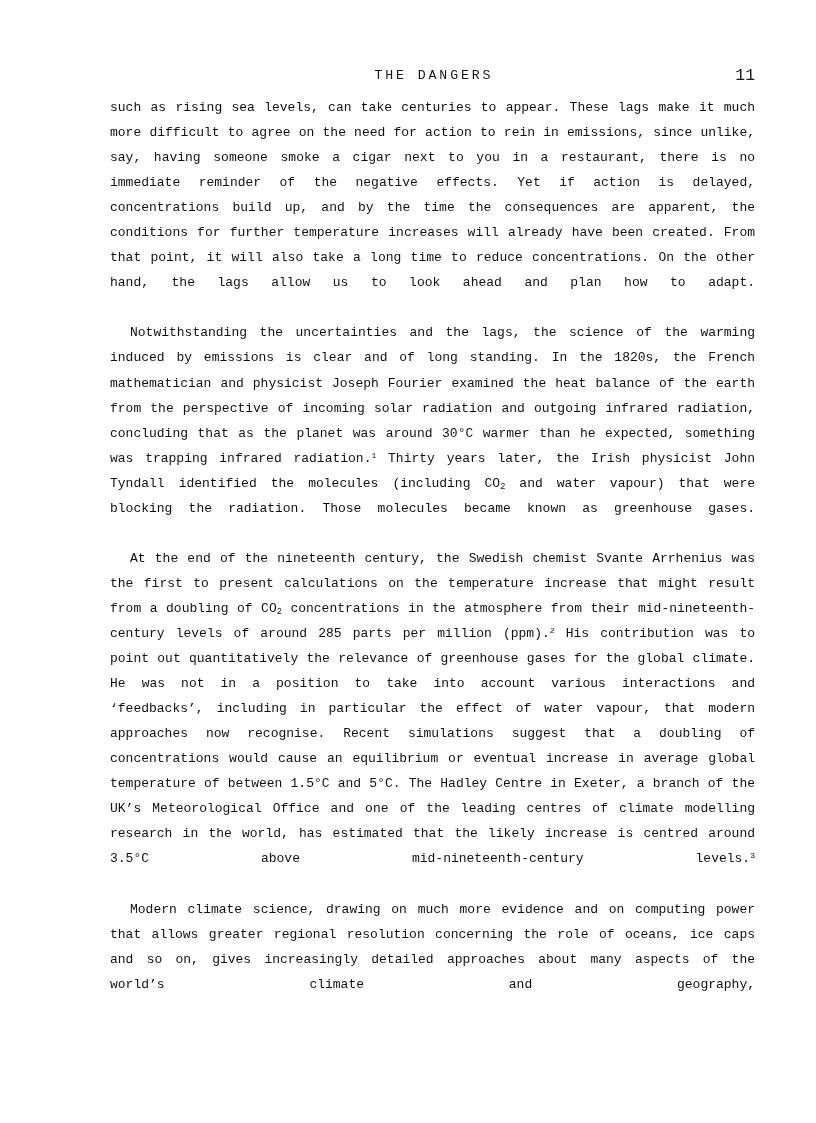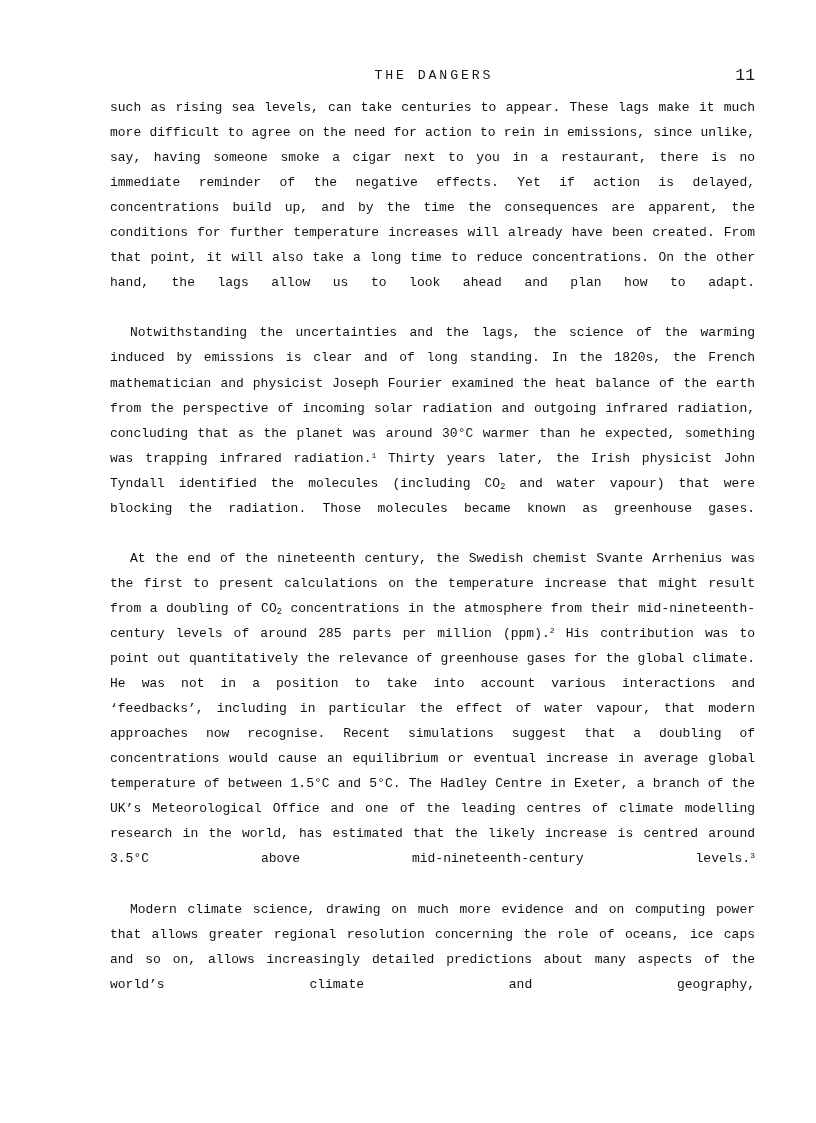--- a/index.html
+++ b/index.html
@@ -115,16 +115,16 @@
 
   <div class="running-head">
     <div class="running-head-title">THE DANGERS</div>
     <div class="running-head-folio">11</div>
   </div>
 
   <div class="textblock">
       <p class="continued">such as rising sea levels, can take centuries to appear. These lags make it much more difficult to agree on the need for action to rein in emissions, since unlike, say, having someone smoke a cigar next to you in a restaurant, there is no immediate reminder of the negative effects. Yet if action is delayed, concentrations build up, and by the time the consequences are apparent, the conditions for further temperature increases will already have been created. From that point, it will also take a long time to reduce concentrations. On the other hand, the lags allow us to look ahead and plan how to adapt.</p>
       <p class="indented">Notwithstanding the uncertainties and the lags, the science of the warming induced by emissions is clear and of long standing. In the 1820s, the French mathematician and physicist Joseph Fourier examined the heat balance of the earth from the perspective of incoming solar radiation and outgoing infrared radiation, concluding that as the planet was around 30°C warmer than he expected, something was trapping infrared radiation.<sup class="fn">1</sup> Thirty years later, the Irish physicist John Tyndall identified the molecules (including CO<sub class="sb">2</sub> and water vapour) that were blocking the radiation. Those molecules became known as greenhouse gases.</p>
       <p class="indented">At the end of the nineteenth century, the Swedish chemist Svante Arrhenius was the first to present calculations on the temperature increase that might result from a doubling of CO<sub class="sb">2</sub> concentrations in the atmosphere from their mid-nineteenth-century levels of around 285 parts per million (ppm).<sup class="fn">2</sup> His contribution was to point out quantitatively the relevance of greenhouse gases for the global climate. He was not in a position to take into account various interactions and ‘feedbacks’, including in particular the effect of water vapour, that modern approaches now recognise. Recent simulations suggest that a doubling of concentrations would cause an equilibrium or eventual increase in average global temperature of between 1.5°C and 5°C. The Hadley Centre in Exeter, a branch of the UK’s Meteorological Office and one of the leading centres of climate modelling research in the world, has estimated that the likely increase is centred around 3.5°C above mid-nineteenth-century levels.<sup class="fn">3</sup></p>
-      <p class="indented">Modern climate science, drawing on much more evidence and on computing power that allows greater regional resolution concerning the role of oceans, ice caps and so on, allows increasingly detailed predictions about many aspects of the world’s climate and geography,</p>
+      <p class="indented">Modern climate science, drawing on much more evidence and on computing power that allows greater regional resolution concerning the role of oceans, ice caps and so on, gives increasingly detailed approaches about many aspects of the world’s climate and geography,</p>
     </div>
 
 </div>
 
 </body></html>

